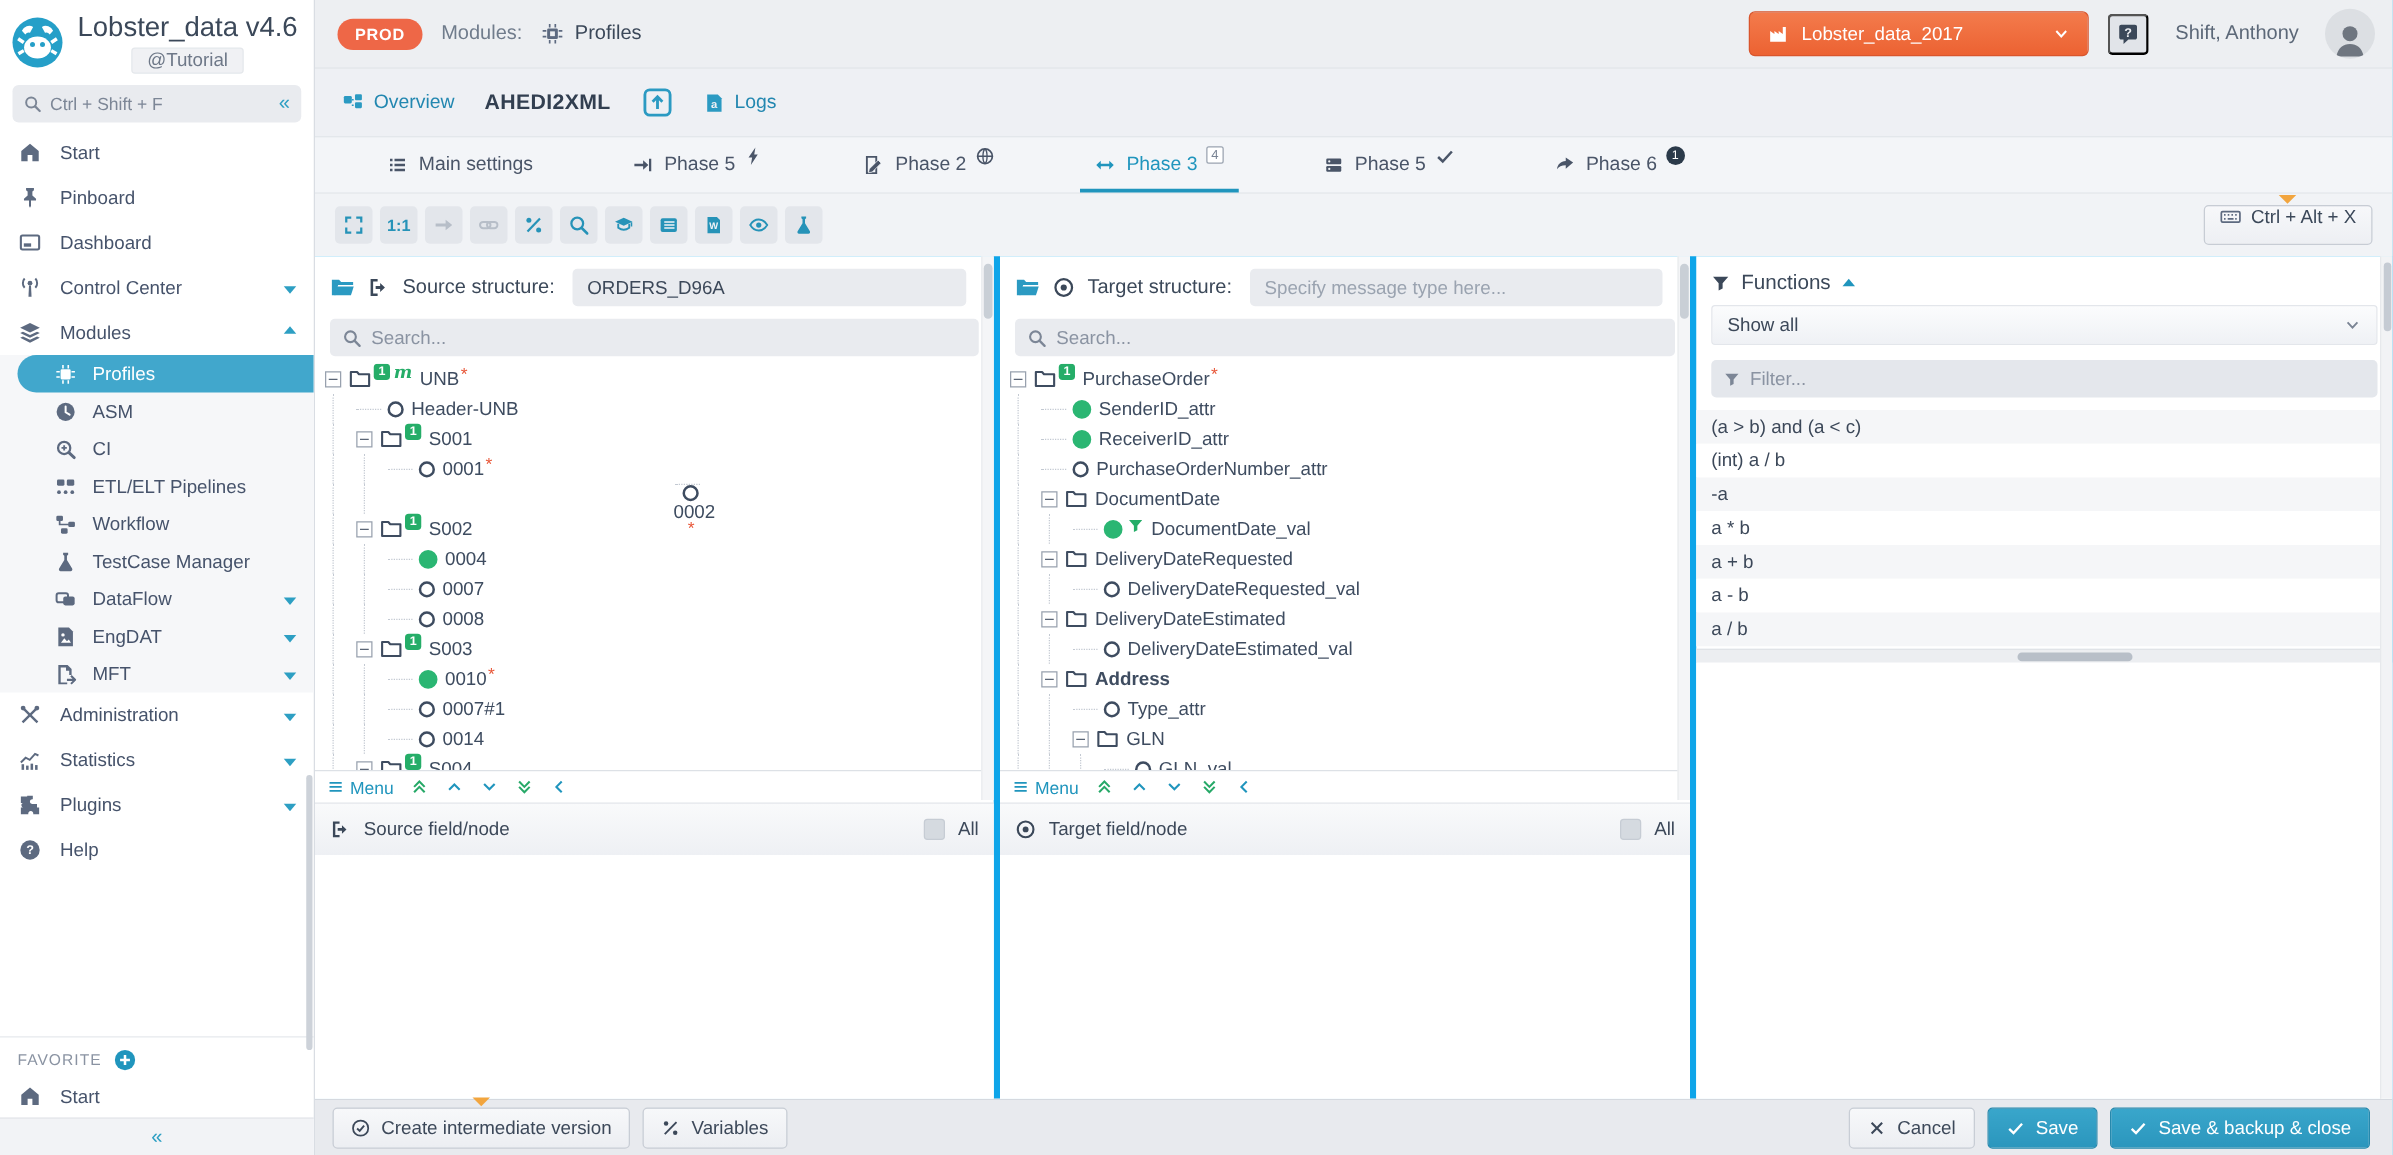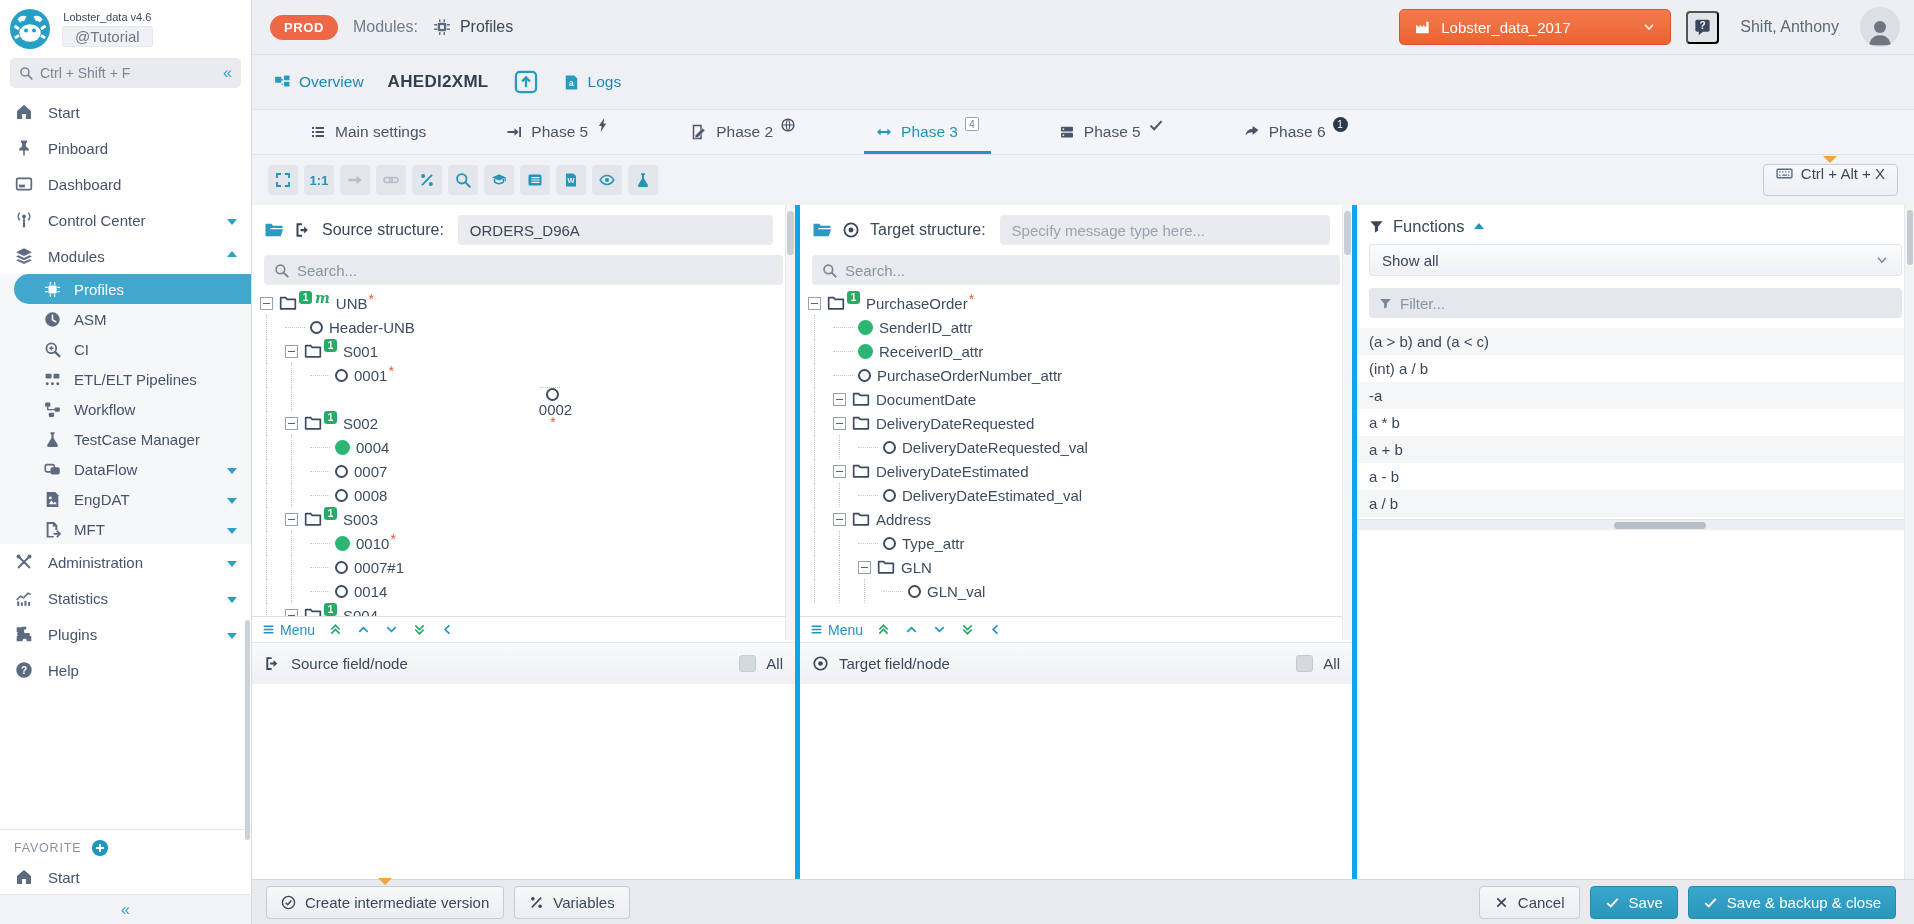--- a/index.html
+++ b/index.html
@@ -7,21 +7,21 @@
 svg{display:block}
 svg text{font-family:"Liberation Sans",sans-serif}
 .ic-wrap{display:inline-flex;align-items:center;justify-content:center;flex-shrink:0}
 .ic-wrap svg{width:1em;height:1em;fill:currentColor}
 #root{display:flex;width:100%;height:100%}
 
 #sidebar{width:252px;background:#fff;border-right:1px solid #d9dde3;display:flex;flex-direction:column;flex-shrink:0;position:relative}
 .side-head{display:flex;align-items:center;gap:12px;padding:9px 10px 7px}
 .logo{width:40px;height:40px;border-radius:50%;background:#259fc8;color:#fff;display:flex;align-items:center;justify-content:center;font-size:26px;flex-shrink:0}
 .side-title-box{display:flex;flex-direction:column;align-items:center;gap:3px}
-.app-title{font-size:11px;color:#3b4859}
+.app-title{font-size:22px;color:#3b4859}
 .app-sub{font-size:15px;color:#6e7888;background:#f0f1f4;border:1px solid #e4e7eb;border-radius:3px;padding:1px 12px}
 .side-search{margin:2px 10px 6px;height:30px;background:#e9ebef;border-radius:5px;display:flex;align-items:center;padding:0 9px;gap:7px;color:#7c8696;font-size:14px}
 .side-search .ic-wrap{font-size:14px;color:#7c8696}
 .side-search input{border:0;background:transparent;outline:none;flex:1;font-size:14px;color:#4a5568;font-family:"Liberation Sans",sans-serif;min-width:0}
 .side-search input::placeholder{color:#7c8696}
 .collapse-glyph{color:#2d9fc3;font-size:16px;cursor:pointer}
 #nav-items{overflow:hidden}
 .nav-item{height:36px;display:flex;align-items:center;gap:14px;padding:0 14px;font-size:15px;color:#46536b;cursor:pointer;position:relative}
 .nav-item .ic-wrap{font-size:18px;width:20px;color:#5d6a80}
 .sub-group{background:#f6f7f9}
@@ -918,20 +918,32 @@
             <div class="trow" style="padding-left: 33px;">
               <span class="guide" style="left: 14px;"></span>
               <span class="expander"></span>
               <span class="ic-wrap tree-folder">
                 <svg viewBox="0 0 16 16">
                   <path d="M1.5 3.2h4.4l1.4 1.6h7.2v8.4H1.5z" fill="none" stroke="currentColor" stroke-width="1.5" stroke-linejoin="round"></path>
                 </svg>
               </span>
               <span class="tname">DocumentDate</span>
             </div>
+            <div class="trow" style="padding-left: 58px;">
+              <span class="guide" style="left: 14px;"></span>
+              <span class="guide" style="left: 39px;"></span>
+              <span class="stub"></span>
+              <span class="leaf-circle filled"></span>
+              <span class="ic-wrap funnel-mark">
+                <svg viewBox="0 0 16 16">
+                  <path d="M1.5 2.5h13L9.7 8v4.6l-3.4 1.7V8z"></path>
+                </svg>
+              </span>
+              <span class="tname">DocumentDate_val</span>
+            </div>
             <div class="trow" style="padding-left: 33px;">
               <span class="guide" style="left: 14px;"></span>
               <span class="expander"></span>
               <span class="ic-wrap tree-folder">
                 <svg viewBox="0 0 16 16">
                   <path d="M1.5 3.2h4.4l1.4 1.6h7.2v8.4H1.5z" fill="none" stroke="currentColor" stroke-width="1.5" stroke-linejoin="round"></path>
                 </svg>
               </span>
               <span class="tname">DeliveryDateRequested</span>
             </div>
@@ -952,21 +964,21 @@
               </span>
               <span class="tname">DeliveryDateEstimated</span>
             </div>
             <div class="trow" style="padding-left: 58px;">
               <span class="guide" style="left: 14px;"></span>
               <span class="guide" style="left: 39px;"></span>
               <span class="stub"></span>
               <span class="leaf-circle"></span>
               <span class="tname">DeliveryDateEstimated_val</span>
             </div>
-            <div class="trow" style="padding-left: 33px;">
+            <div class="trow" style="padding-left: 33px; font-weight: bold;">
               <span class="guide" style="left: 14px;"></span>
               <span class="expander"></span>
               <span class="ic-wrap tree-folder">
                 <svg viewBox="0 0 16 16">
                   <path d="M1.5 3.2h4.4l1.4 1.6h7.2v8.4H1.5z" fill="none" stroke="currentColor" stroke-width="1.5" stroke-linejoin="round"></path>
                 </svg>
               </span>
               <span class="tname">Address</span>
             </div>
             <div class="trow" style="padding-left: 58px;">

